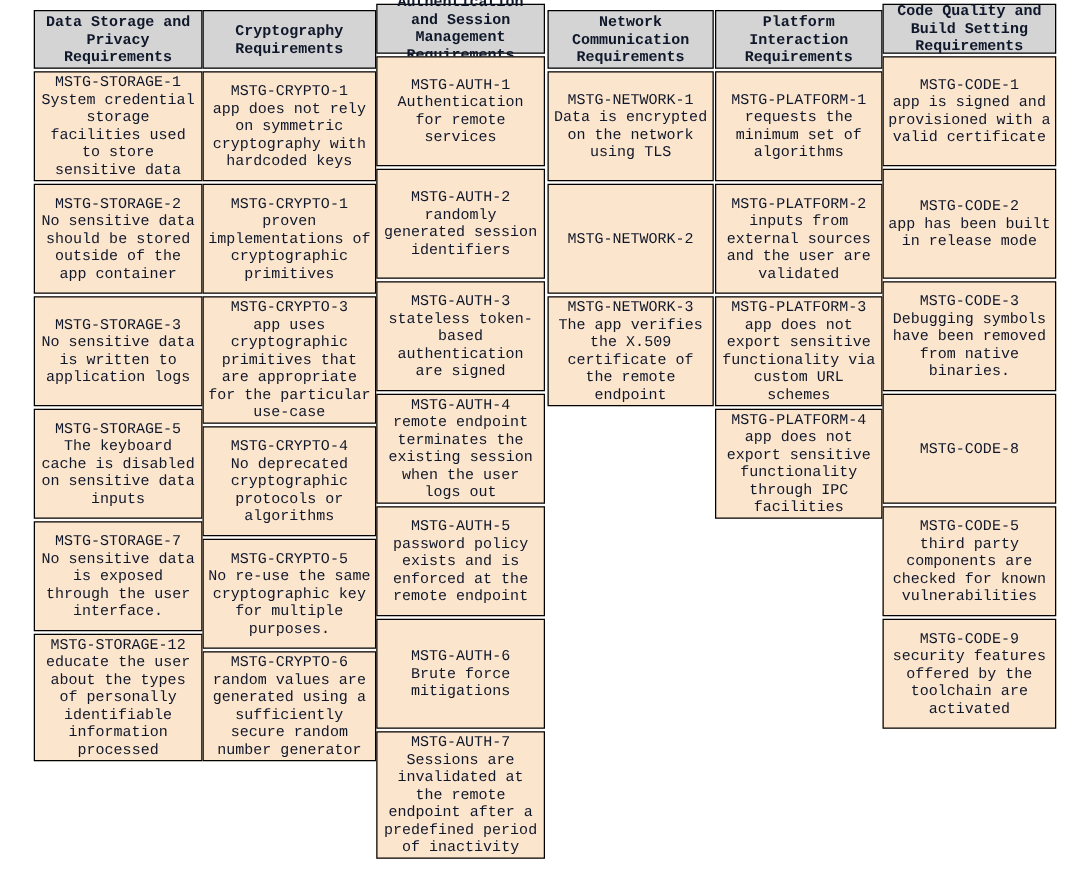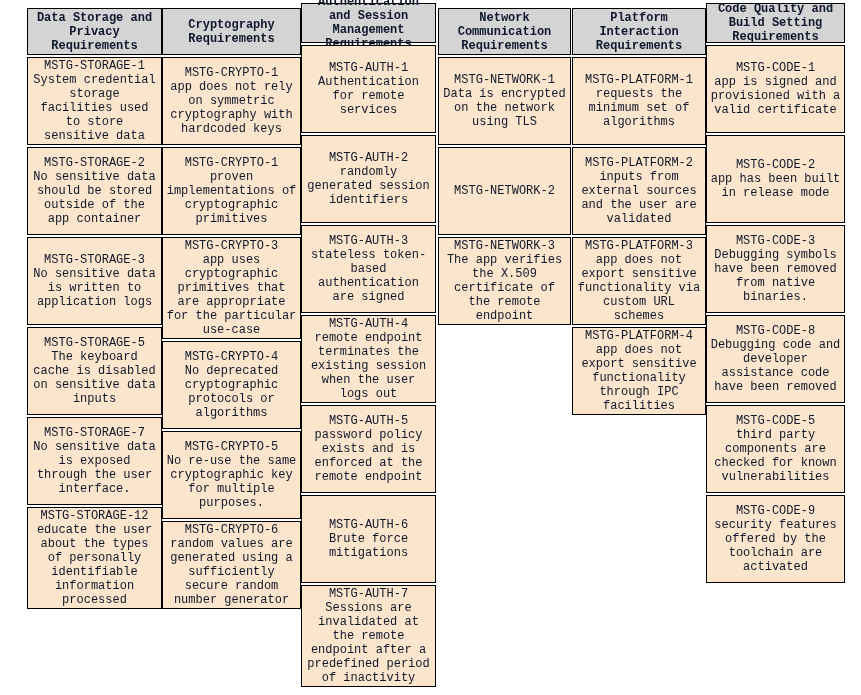--- a/index.html
+++ b/index.html
@@ -206,21 +206,20 @@
         <div class="cell">
           <span class="code">MSTG-CODE-2</span>
           <span class="desc">app has been built in release mode</span>
         </div>
         <div class="cell">
           <span class="code">MSTG-CODE-3</span>
           <span class="desc">Debugging symbols have been removed from native binaries.</span>
         </div>
         <div class="cell">
           <span class="code">MSTG-CODE-8</span>
-          <span class="desc">Debugging code and developer assistance code have been removed</span>
         </div>
         <div class="cell">
           <span class="code">MSTG-CODE-5</span>
           <span class="desc">third party components are checked for known vulnerabilities</span>
         </div>
         <div class="cell">
           <span class="code">MSTG-CODE-9</span>
           <span class="desc">security features offered by the toolchain are activated</span>
         </div>
       </div>

